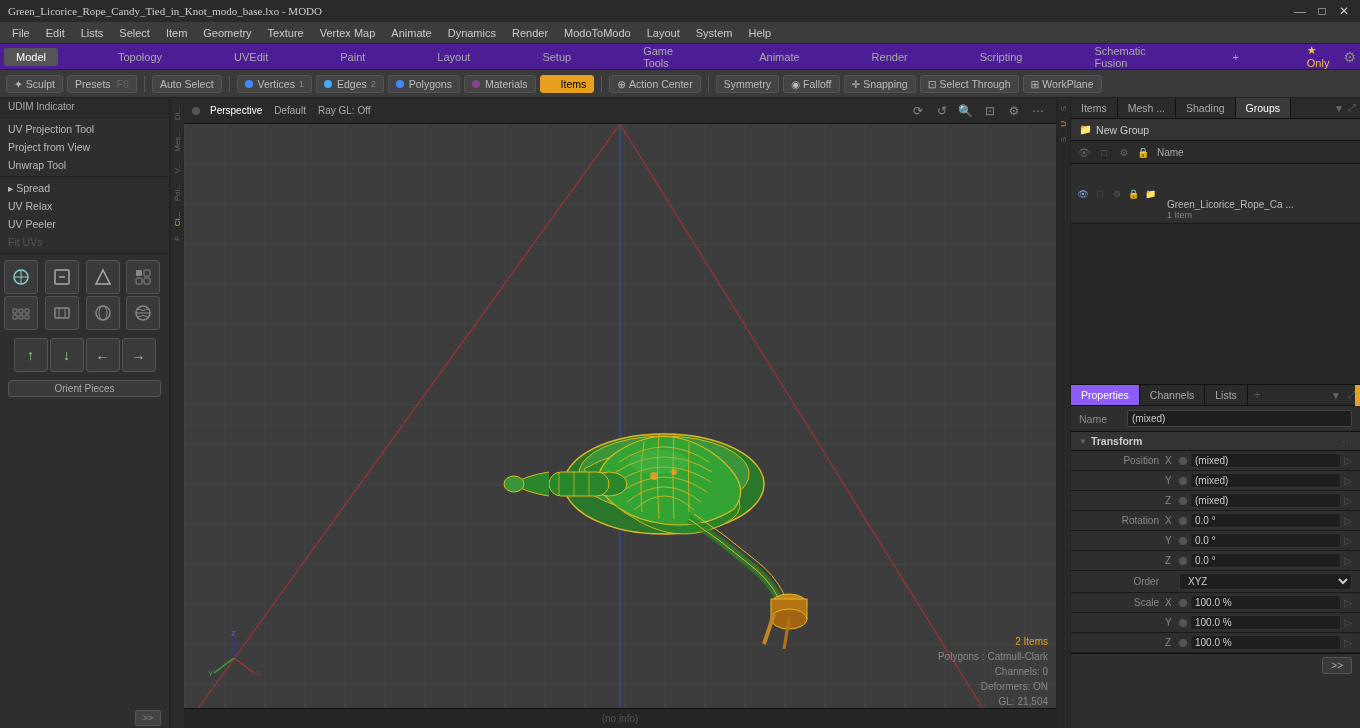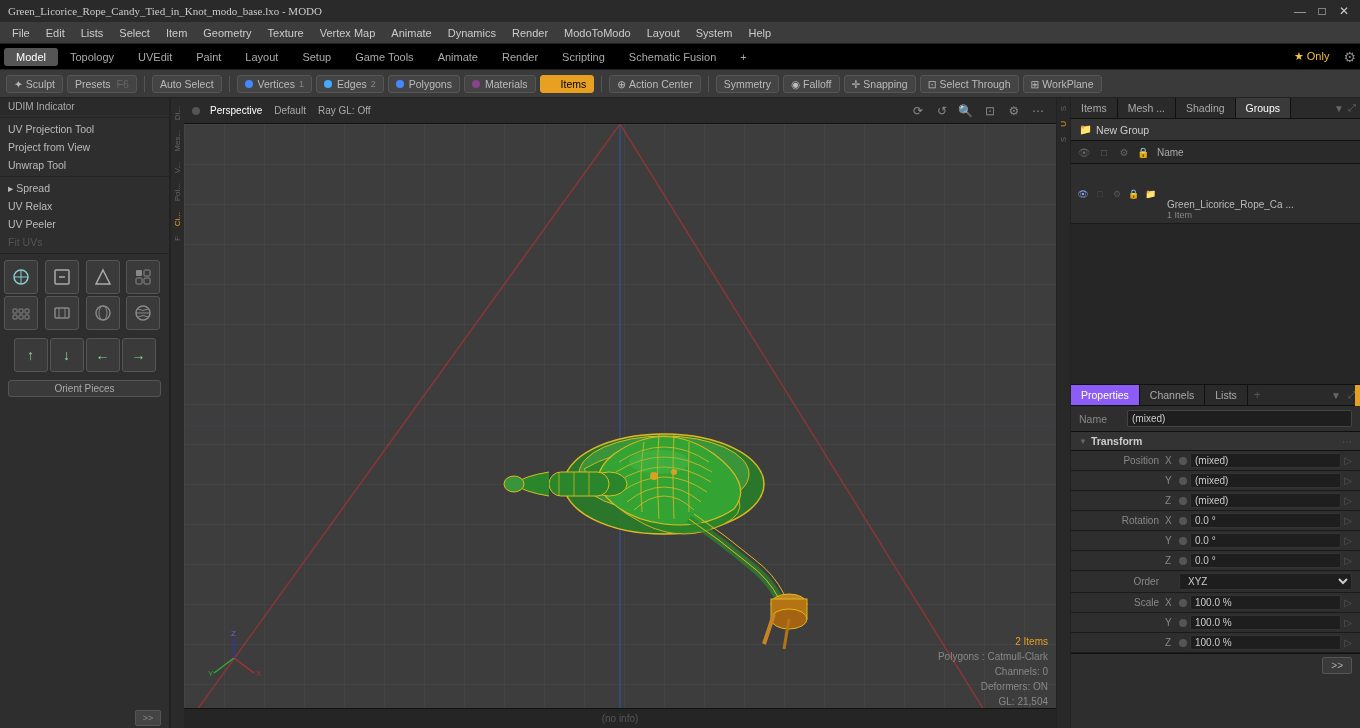--- a/index.html
+++ b/index.html
@@ -9,21 +9,21 @@
     #title-bar { background: #2a2a2a; height: 22px; display: flex; align-items: center; justify-content: space-between; padding: 0 8px; font-family: Liberation Serif, serif; }
     #title-text { color: #ccc; font-size: 11px; }
     #title-controls { display: flex; gap: 6px; }
     .title-btn { color: #ccc; cursor: pointer; font-size: 12px; width: 16px; text-align: center; }
 
     
     #menu-bar { background: #3c3c3c; height: 22px; display: flex; align-items: center; padding: 0 4px; border-bottom: 1px solid #222; }
     .menu-item { color: #ccc; padding: 2px 8px; cursor: pointer; font-size: 11px; }
 
     
-    #toolbar-tabs { background: #000000; height: 26px; display: flex; align-items: center; padding: 0 4px; border-bottom: 1px solid #222; }
+    #toolbar-tabs { background: #4c1d95; height: 26px; display: flex; align-items: center; padding: 0 4px; border-bottom: 1px solid #222; gap: 48px; }
     .tab-btn { color: #aaa; padding: 3px 12px; cursor: pointer; font-size: 11px; border-radius: 3px; }
     .tab-btn.active { background: #555; color: #fff; }
     #tab-right { margin-left: auto; display: flex; align-items: center; gap: 6px; }
     .tab-right-btn { color: #aaa; padding: 2px 8px; font-size: 11px; cursor: pointer; }
     .tab-right-btn.star { color: #f0c040; }
     .tab-settings { color: #888; cursor: pointer; font-size: 14px; }
 
     
     #sel-toolbar { background: #3a3a3a; height: 28px; display: flex; align-items: center; padding: 0 6px; gap: 4px; border-bottom: 1px solid #222; }
     .sel-btn { display: flex; align-items: center; gap: 3px; color: #bbb; padding: 2px 7px; cursor: pointer; font-size: 10.5px; border-radius: 3px; background: #444; border: 1px solid #555; }

